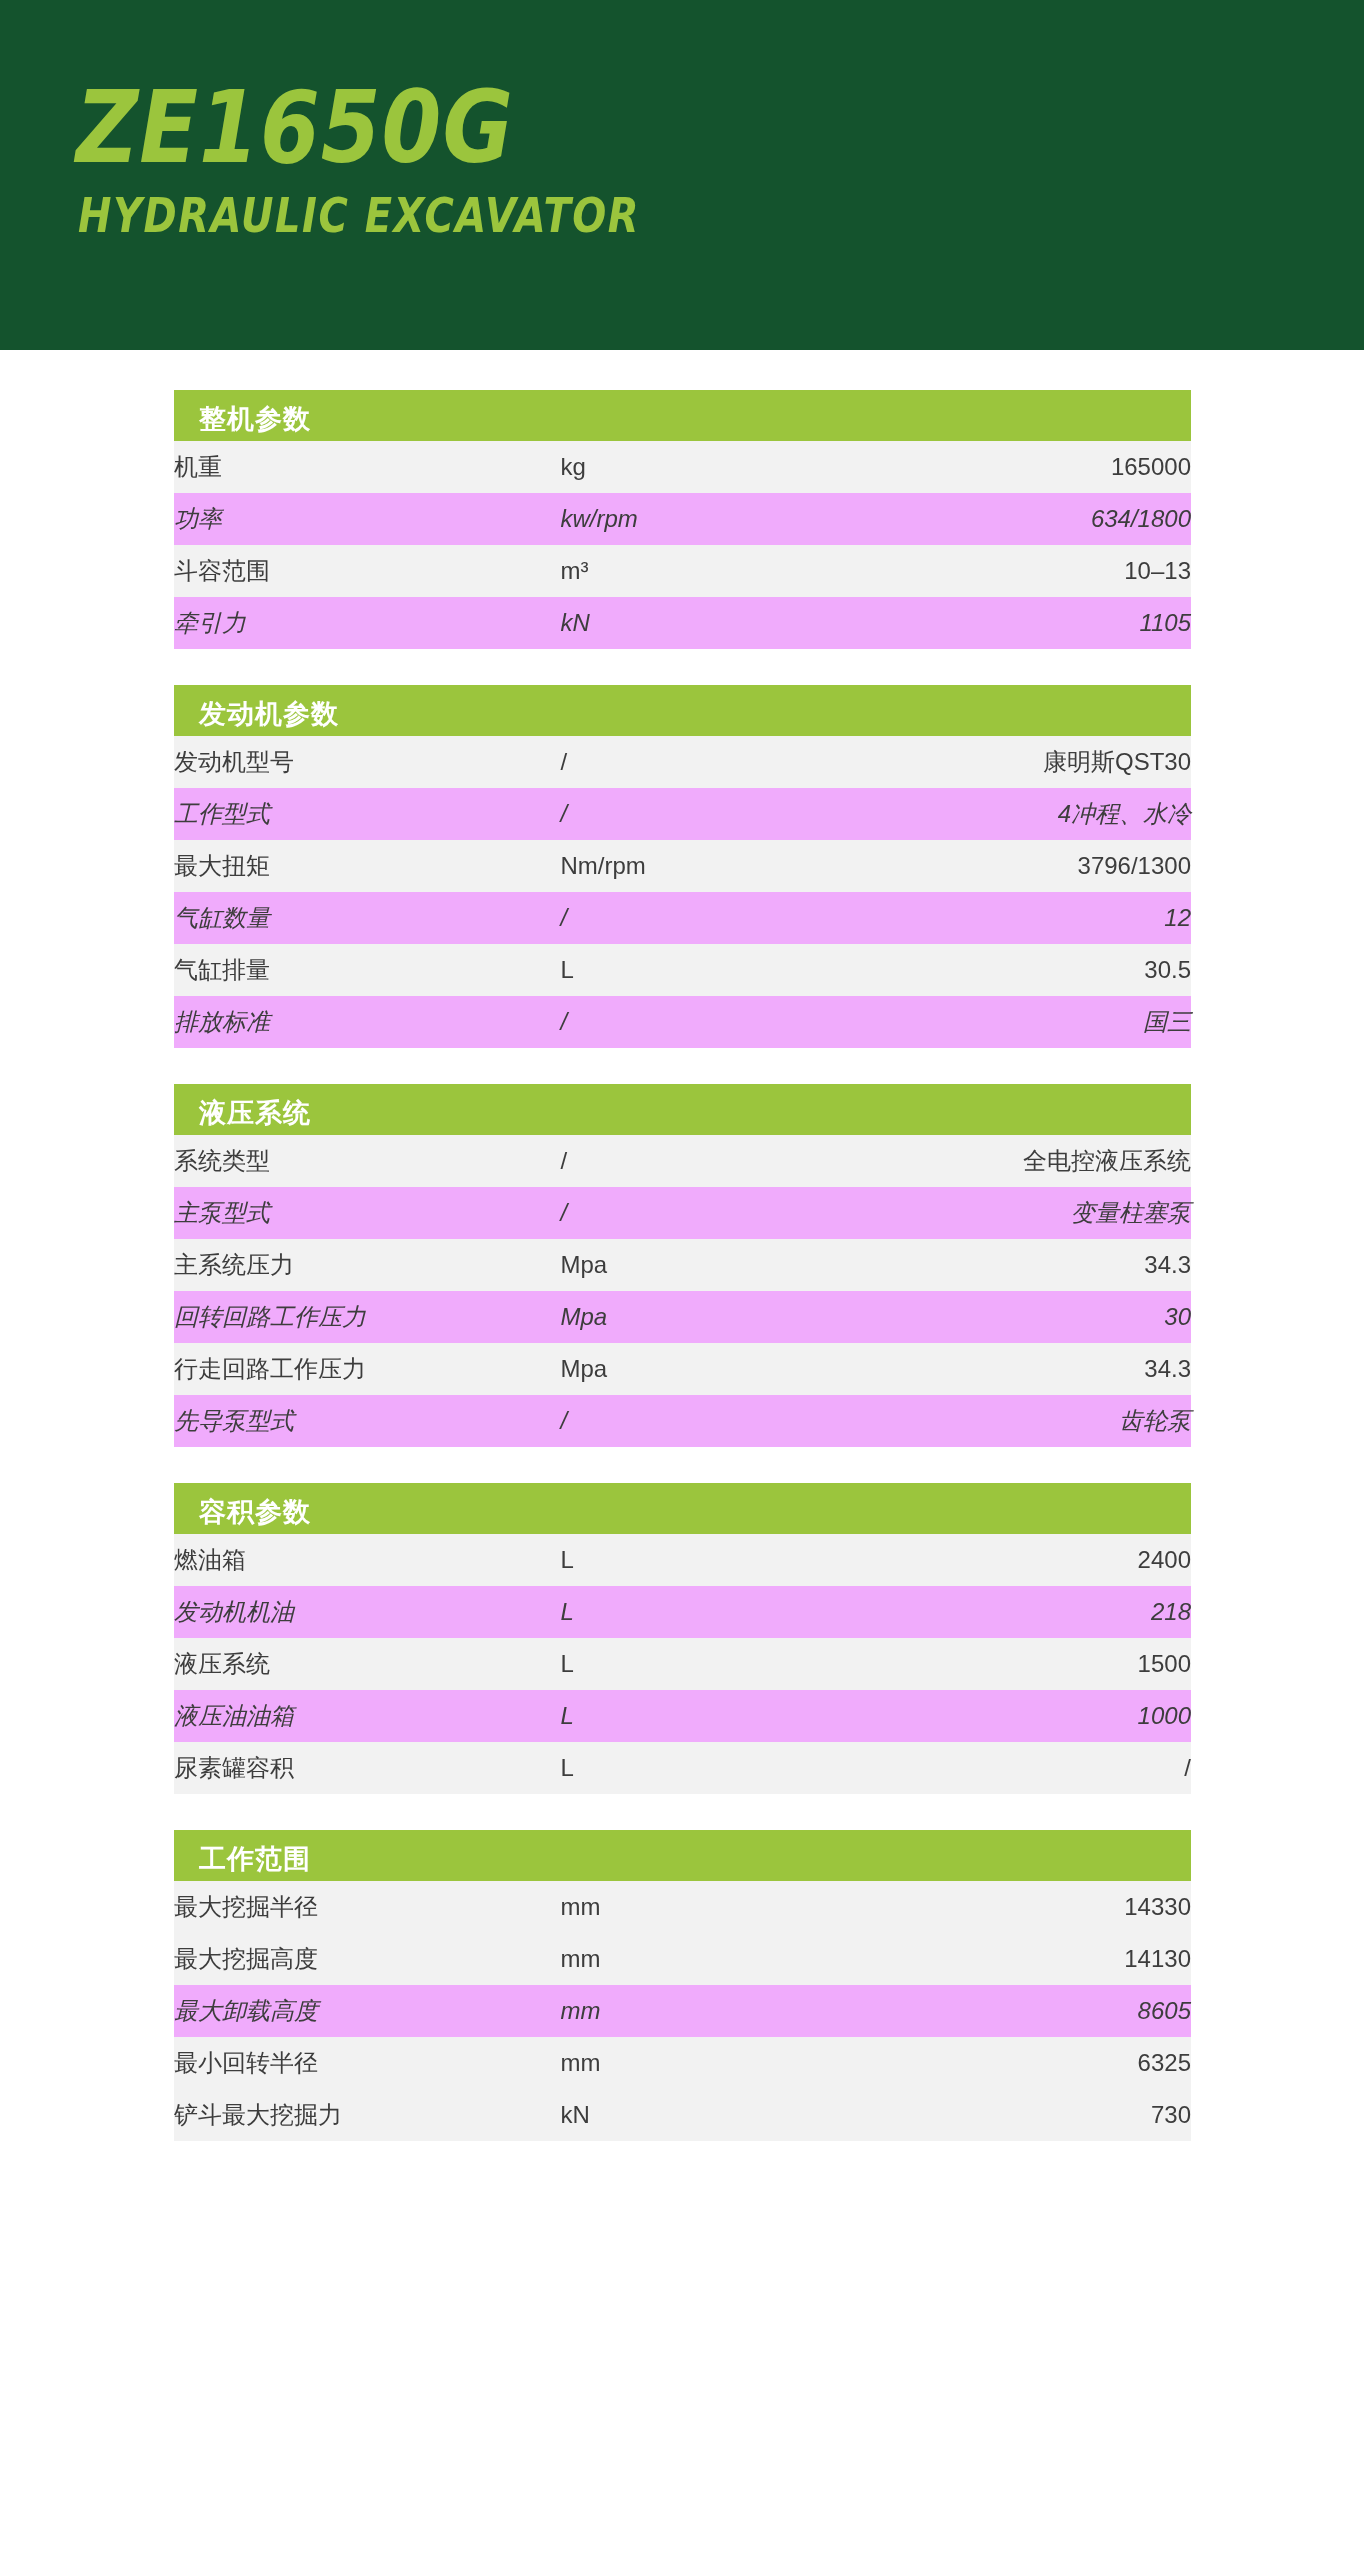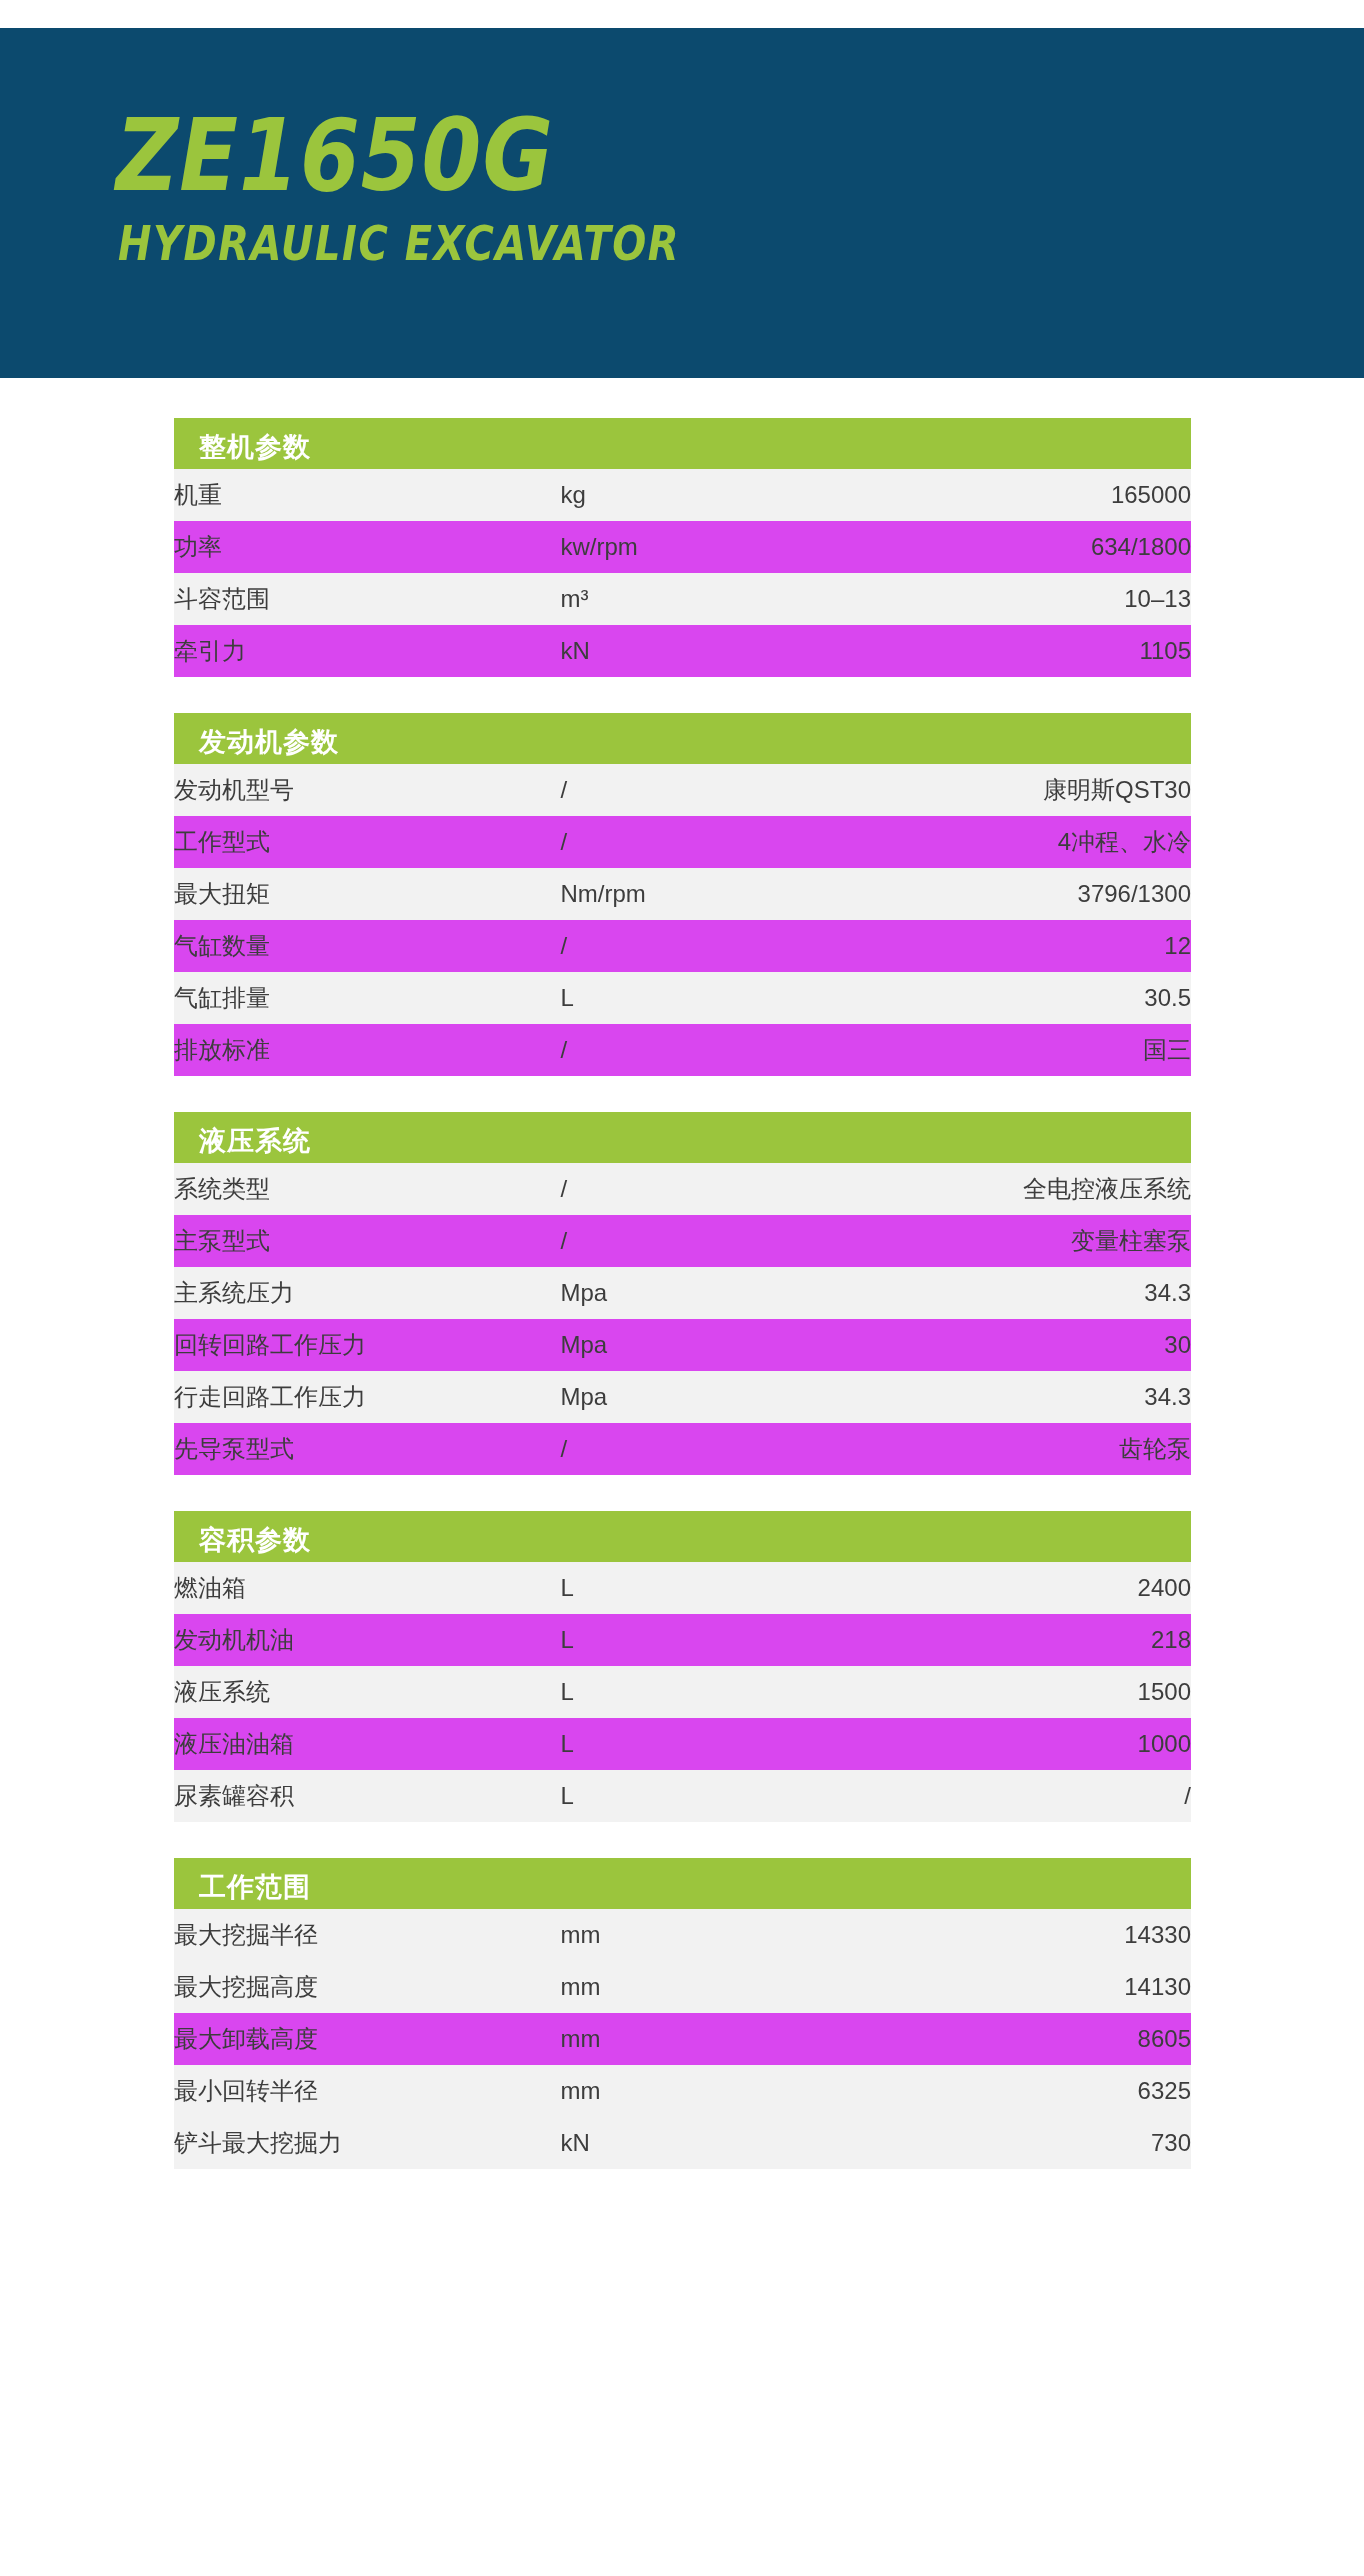--- a/index.html
+++ b/index.html
@@ -16,26 +16,25 @@
   }
   .page {
     width: 1365px;
     min-height: 2576px;
     position: relative;
     background: #ffffff;
     box-sizing: border-box;
   }
   
   .header {
-    background: #0c4a6e;
+    background: #14532d;
     height: 350px;
     width: 100%;
     box-sizing: border-box;
-    padding: 78px 0 0 116px;
-    margin-top: 28px;
+    padding: 78px 0 0 76px;
   }
   .model-title {
     font-family: "DejaVu Sans", sans-serif;
     font-weight: 900;
     font-style: italic;
     font-size: 86px;
     letter-spacing: 1px;
     color: #9bc53d;
     line-height: 1.0;
     margin: 0;
@@ -73,21 +72,21 @@
     padding: 11px 0 4px 25px;
     box-sizing: border-box;
     letter-spacing: 1px;
   }
   table.spec-table {
     width: 100%;
     border-collapse: collapse;
     table-layout: fixed;
   }
   table.spec-table tr.row-odd  { background: #f2f2f2; }
-  table.spec-table tr.row-even { background: #d946ef; }
+  table.spec-table tr.row-even { background: #f0abfc; font-style: italic; }
   table.spec-table td {
     font-size: 24px;
     padding: 11px 0 11px 0;
     color: #3d3d3d;
     vertical-align: middle;
     line-height: 1.25;
   }
   td.c-name {
     width: 38%;
     padding-left: 25px;

